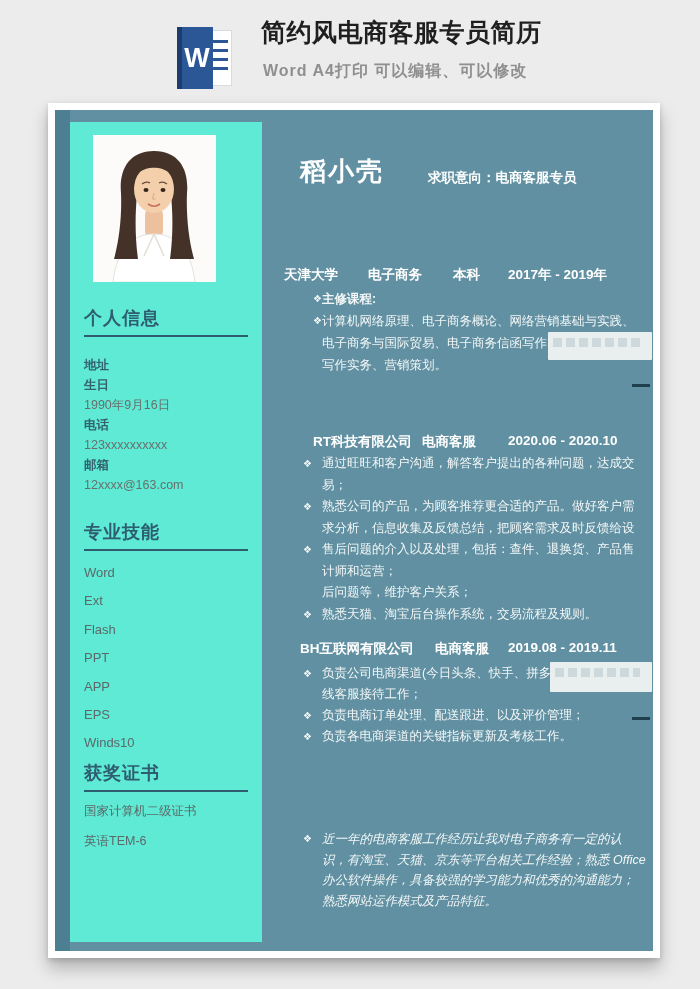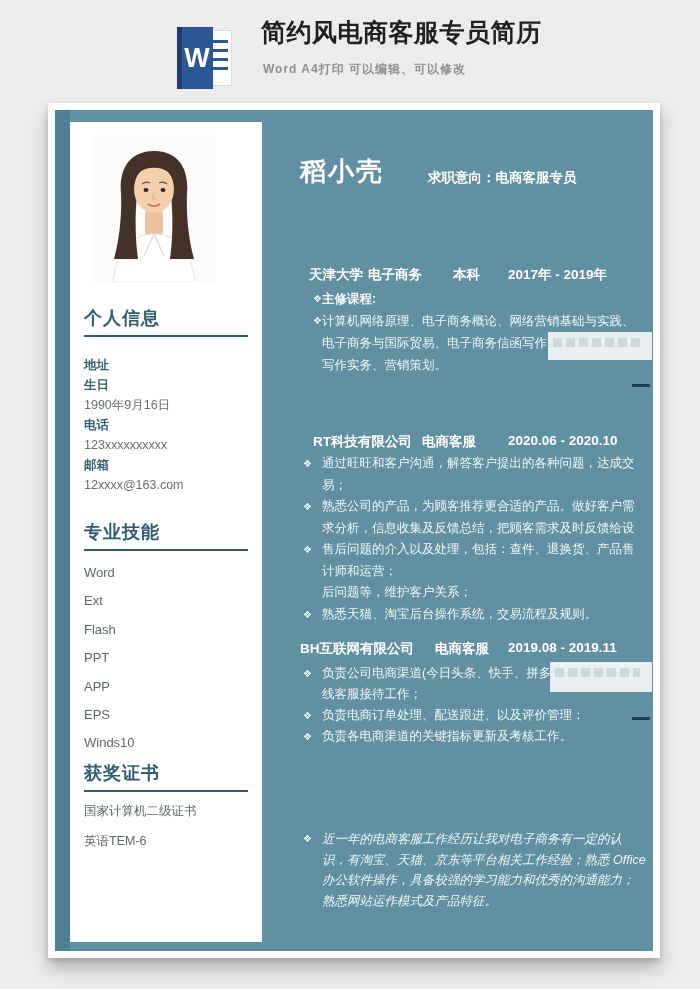--- a/index.html
+++ b/index.html
@@ -11,49 +11,49 @@
   
   .top{position:absolute;left:0;top:0;width:700px;height:103px;}
   .wicon{position:absolute;left:177px;top:27px;width:55px;height:62px;}
   .wpage{position:absolute;right:0;top:3px;width:34px;height:56px;background:#fff;border:1px solid #d5dce6;box-sizing:border-box;}
   .wicon i{position:absolute;right:4px;height:3px;width:23px;background:var(--icon_blue,#2b5796);}
   .wicon .l1{top:13px}.wicon .l2{top:22px}.wicon .l3{top:31px}.wicon .l4{top:40px}
   .wpanel{position:absolute;left:0;top:0;width:36px;height:62px;background:var(--icon_blue,#2b5796);display:flex;align-items:center;justify-content:center;}
   .wpanel::before{content:"";position:absolute;left:0;top:0;width:5px;height:100%;background:var(--icon_fold,#1c3c6e);}
   .wW{color:#fff;font-weight:700;font-size:27px;line-height:1;padding-left:4px;}
   .title{position:absolute;left:261px;top:16px;margin:0;font-size:25px;font-weight:800;letter-spacing:.5px;color:var(--title,#1f1f1f);white-space:nowrap;}
-  .subtitle{position:absolute;left:263px;top:61px;font-size:12px;font-weight:700;letter-spacing:1px;color:var(--subtitle,#8f8f8f);white-space:nowrap;}
+  .subtitle{position:absolute;left:263px;top:61px;font-size:16px;font-weight:700;letter-spacing:1px;color:var(--subtitle,#8f8f8f);white-space:nowrap;}
   
   .page{position:absolute;left:48px;top:103px;width:612px;height:855px;background:#fff;
         box-shadow:0 10px 16px rgba(0,0,0,.25),0 2px 5px rgba(0,0,0,.15);}
   .inner{position:absolute;left:7px;top:7px;width:598px;height:841px;background:var(--teal,#6090a1);overflow:hidden;}
   .band{position:absolute;left:0;top:0;width:15px;height:100%;background:var(--band,#4c7f91);}
   
-  .sidebar{position:absolute;left:15px;top:12px;width:192px;height:820px;background:#ffffff;}
+  .sidebar{position:absolute;left:15px;top:12px;width:192px;height:820px;background:#5eead4;}
   .photo{position:absolute;left:23px;top:13px;width:123px;height:147px;background:#fff;overflow:hidden;}
   .sec{position:absolute;left:0;width:100%;padding:0 14px;box-sizing:border-box;}
   .sec h2{margin:0;font-size:18px;font-weight:700;letter-spacing:1px;color:var(--heading,#2d5d6e);line-height:24px;}
   .rule{height:2px;background:var(--heading,#2d5d6e);margin-top:5px;}
   .sec-info{top:184px}
   .fields{margin-top:18px;}
   .flabel{font-size:12.5px;font-weight:700;color:var(--label,#34616f);line-height:20px;}
   .fvalue{font-size:12.5px;color:var(--value,#68706d);line-height:20px;}
   .sec-skills{top:398px}
   .plainlist{margin:8px 0 0 0;padding:0;list-style:none;}
   .sec-skills .plainlist li{line-height:28.4px;font-size:13px;color:var(--body_text,#5d686a);}
   .sec-certs{top:639px}
   .sec-certs .plainlist{margin-top:4px;}
   .sec-certs .plainlist li{line-height:30px;font-size:12.5px;color:var(--body_text,#5d686a);}
   
   .name{position:absolute;left:245px;top:44px;font-size:26px;font-weight:700;letter-spacing:2px;color:#fff;}
   .objective{position:absolute;left:373px;top:59px;font-size:13.5px;font-weight:700;color:#fdfefe;white-space:nowrap;}
   .row{position:absolute;left:0;top:0;width:100%;height:18px;font-size:13.5px;font-weight:700;color:#fff;}
   .row span{position:absolute;top:0;white-space:nowrap;}
   .edu-row{top:156px}
-  .edu-row .c1{left:254px}.edu-row .c2{left:313px}.edu-row .c3{left:398px}.edu-row .c4{left:453px}
+  .edu-row .c1{left:229px}.edu-row .c2{left:313px}.edu-row .c3{left:398px}.edu-row .c4{left:453px}
   .rt-row{top:323px}
   .rt-row .c1{left:258px}.rt-row .c2{left:367px}.rt-row .c4{left:453px}
   .bh-row{top:530px}
   .bh-row .c1{left:245px}.bh-row .c2{left:380px}.bh-row .c4{left:453px}
   .lines{position:absolute;left:248px;width:348px;font-size:12.5px;color:var(--white_text,#f3f7f8);}
   .line{display:flex;white-space:nowrap;}
   .blt{width:19px;flex:none;font-size:10px;}
   .blt::before{content:"\2756";}
   .nob .blt{visibility:hidden;}
   .hl{font-weight:700;}

